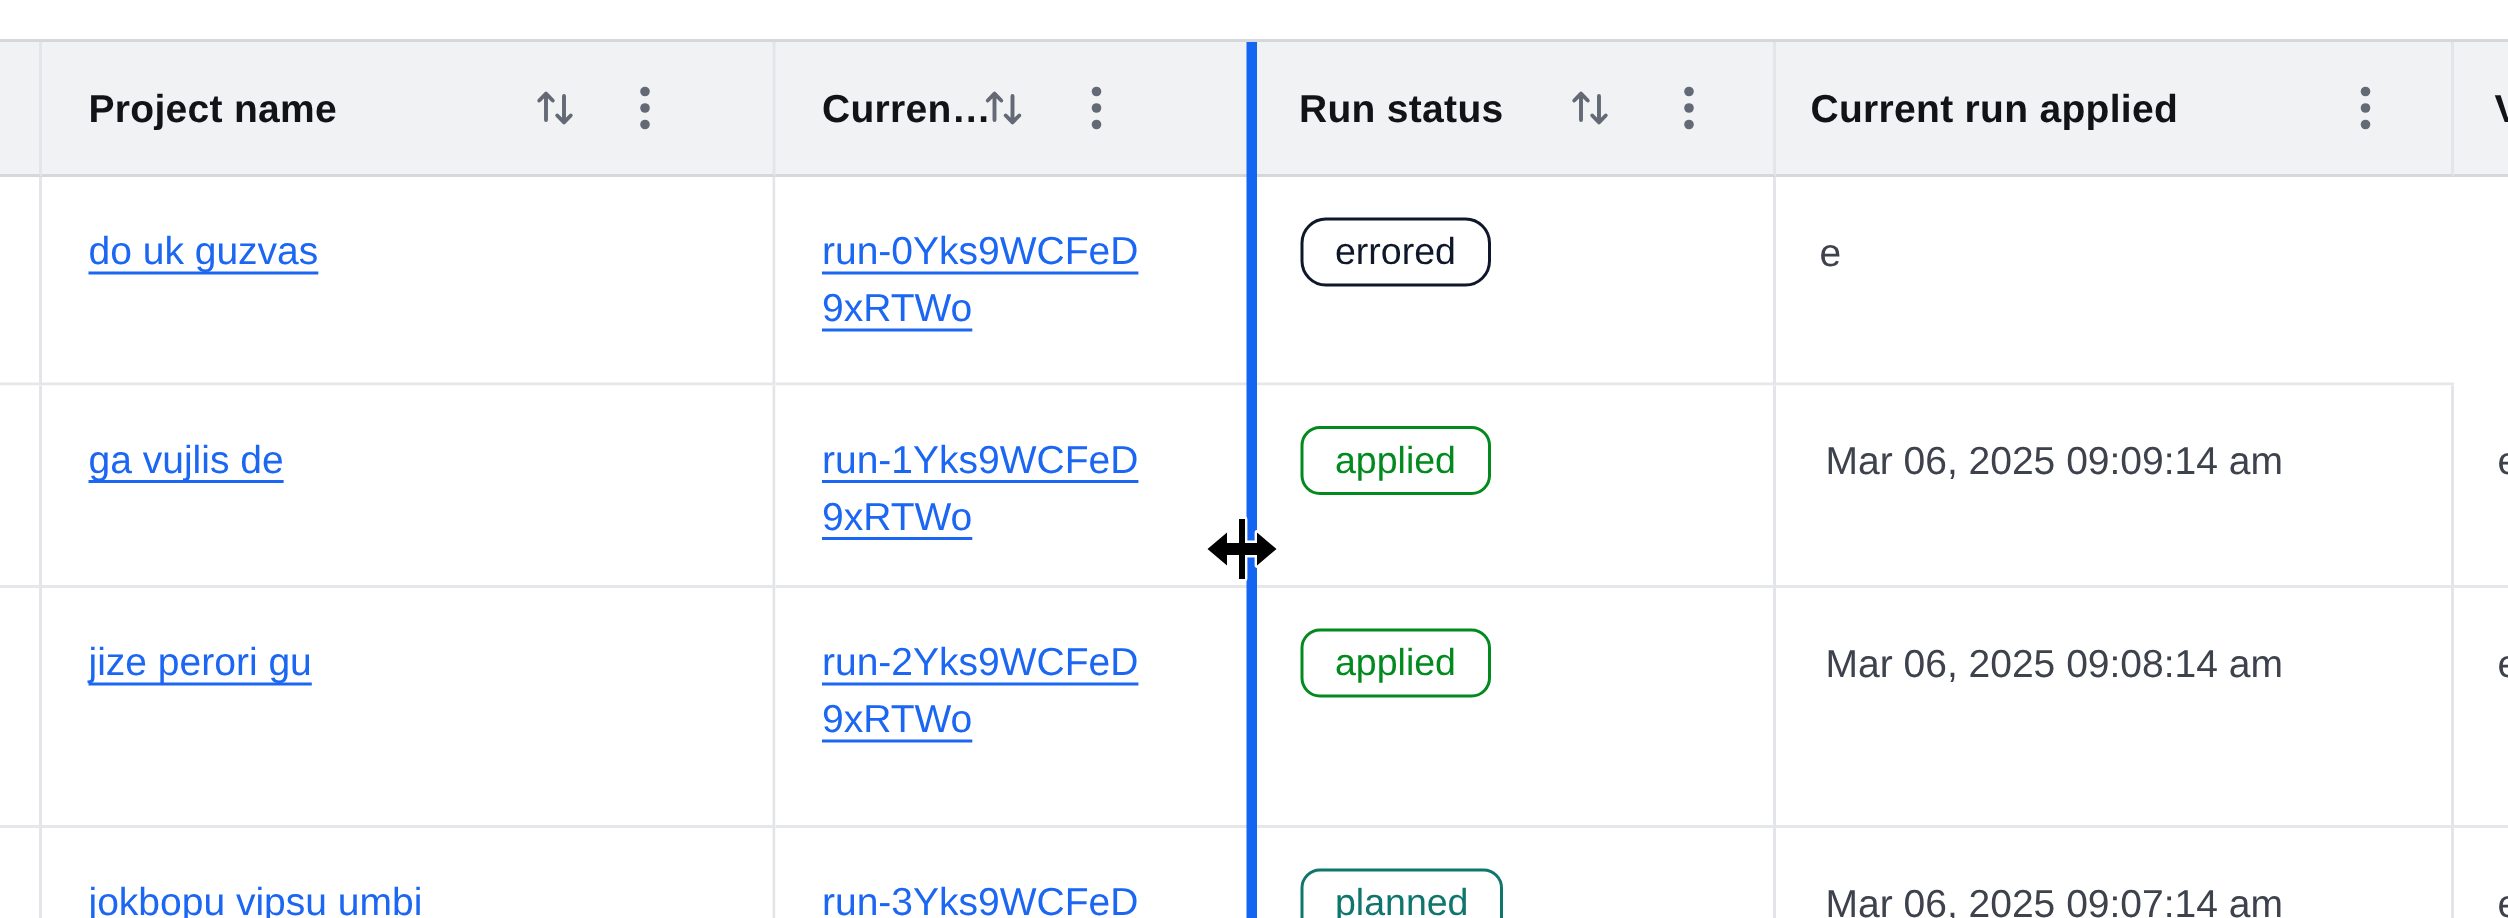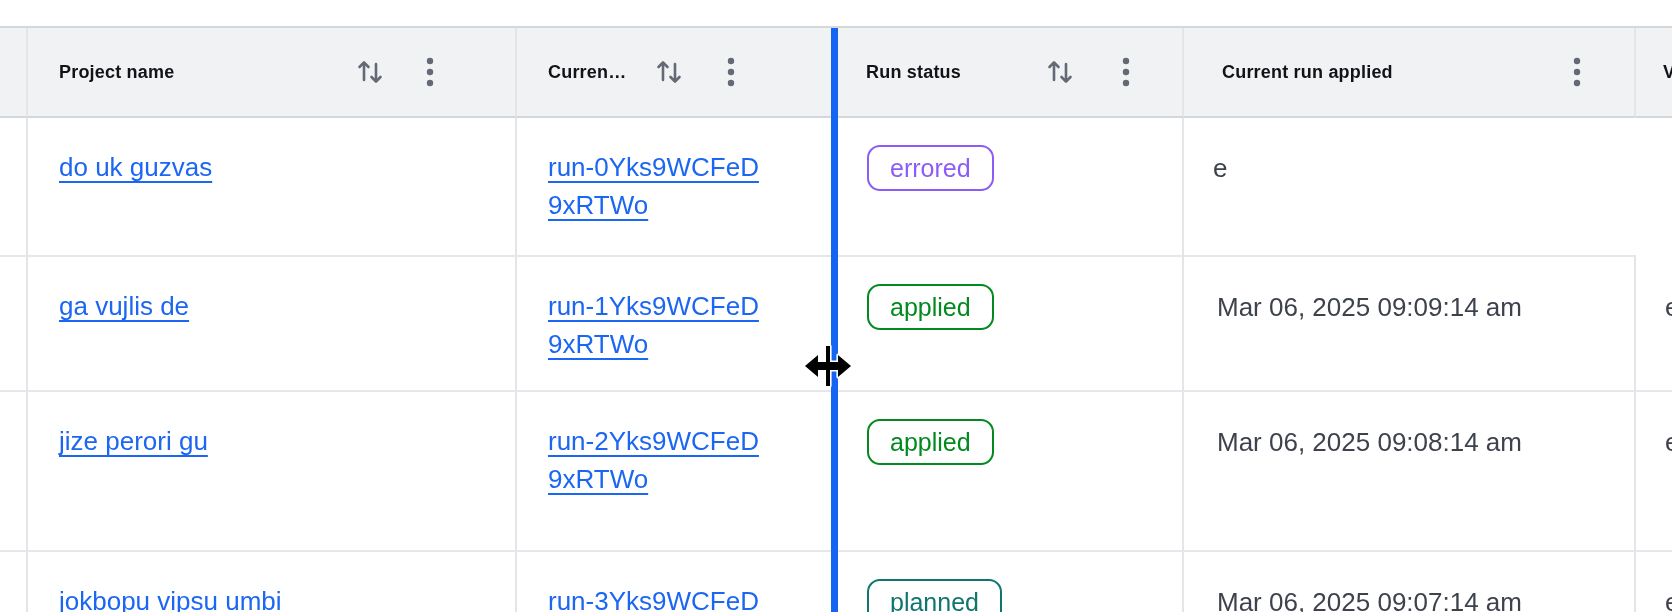--- a/index.html
+++ b/index.html
@@ -17,24 +17,24 @@
   .hr { height:90px; background:#f1f2f3; }
   .r1 { height:139px; } .r2 { height:135px; } .r3 { height:160px; } .r4 { height:84px; }
 
   .th, .td { border-right:2px solid #e3e5e8; position:relative; overflow:hidden; }
   .th { border-bottom:2px solid #d5d8db; display:flex; align-items:center; }
   .td { border-bottom:2px solid #e6e7ea; background:#fff; }
   .th:last-child, .td:last-child { border-right:none; }
   .r4 .td { border-bottom:none; }
 
   .th-label {
-    font-size:18px; font-weight:700; color:#111317; white-space:nowrap;
+    font-size:26px; font-weight:700; color:#111317; white-space:nowrap;
     padding-left:31px; letter-spacing:0.2px;
   }
-  .c4 .th-label { padding-left:38px; }
+  .c4 .th-label { padding-left:23px; }
   .c5 .th-label { padding-left:27px; }
 
   .icon-btn { position:absolute; top:50%; transform:translateY(-50%); background:none; border:none; cursor:pointer; line-height:0; padding:0; }
   .c1 .sort-btn { left:327px; } .c1 .kebab-btn { left:396px; }
   .c2 .sort-btn { left:137px; } .c2 .kebab-btn { left:208px; }
   .c3 .sort-btn { left:210px; } .c3 .kebab-btn { left:285px; }
   .c4 .kebab-btn { left:387px; }
 
   .td { font-size:26px; color:#3d424c; line-height:38px; }
   .cell-pad { padding:30px 20px 0 31px; }
@@ -155,21 +155,21 @@
 
   <div class="tr r1">
     <div class="td"></div>
     <div class="td">
         <div class="cell-pad"><a class="link">do uk guzvas</a></div>
       </div>
     <div class="td">
         <div class="cell-pad"><a class="link run-link">run-0Yks9WCFeD9xRTWo</a></div>
       </div>
     <div class="td">
-        <div class="c3pad"><span class="badge" style="color: #8b5cf6;">errored</span></div>
+        <div class="c3pad"><span class="badge" style="color: #0f172a; border-radius: 17px;">errored</span></div>
       </div>
     <div class="td">
         <div class="c5pad">e</div>
       </div>
   </div>
 
   <div class="tr r2">
     <div class="td"></div>
     <div class="td">
         <div class="cell-pad"><a class="link">ga vujlis de</a></div>

